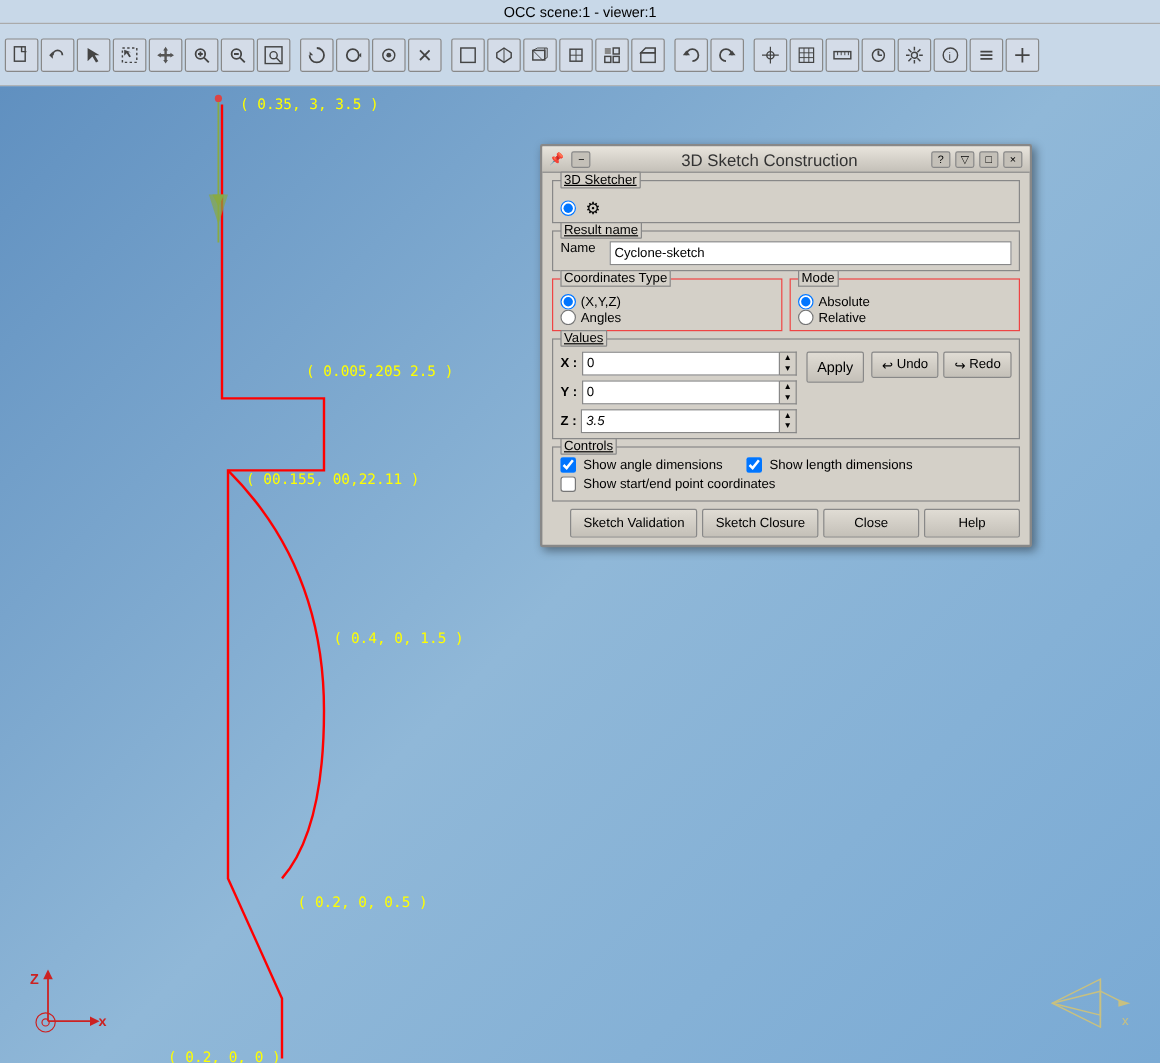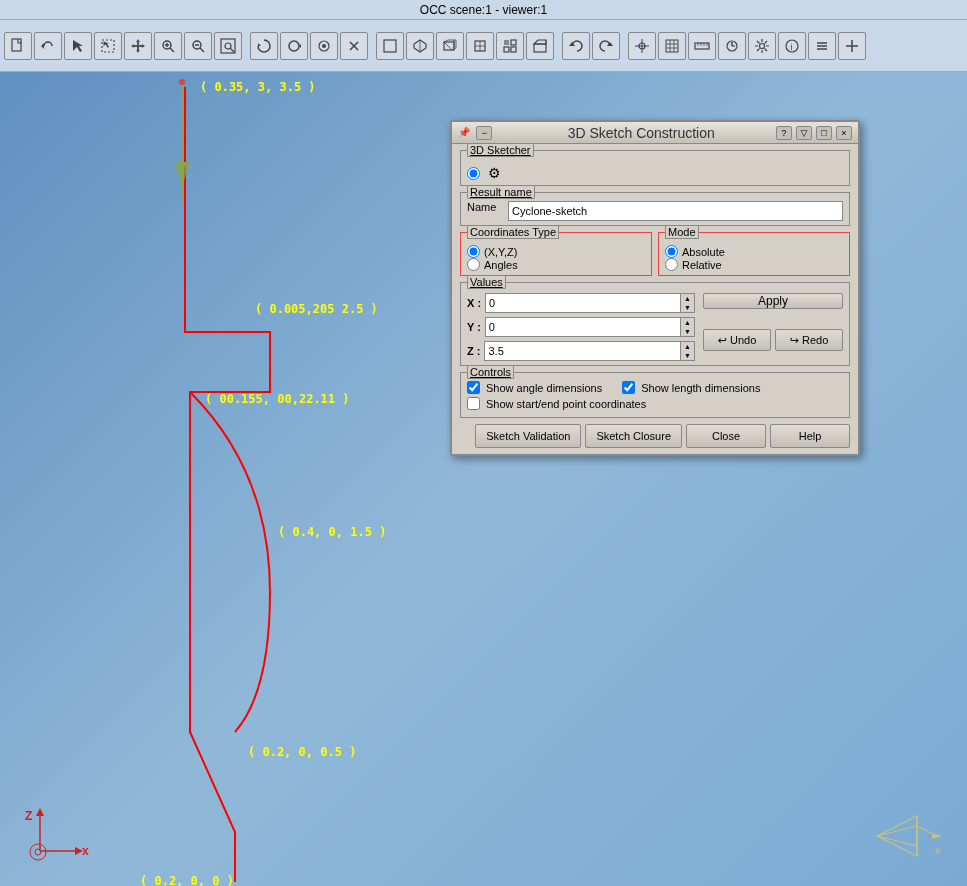--- a/index.html
+++ b/index.html
@@ -66,21 +66,20 @@
       background: linear-gradient(135deg, #6090c0 0%, #90b8d8 50%, #7aaad4 100%);
     }
 
     
     .coord-label {
       position: absolute;
       color: #ffff00;
       font-size: 12px;
       font-family: monospace;
       white-space: nowrap;
-      font-weight: bold;
     }
 
     
     #sketch-canvas {
       position: absolute;
       top: 0;
       left: 0;
       pointer-events: none;
     }
 
@@ -658,30 +657,30 @@
               <div class="spin-arrows">
                 <button class="spin-up">▲</button>
                 <button class="spin-down">▼</button>
               </div>
             </div>
           </div>
 
           <div style="display:flex; align-items:center; gap:4px;">
             <span class="values-label">Z :</span>
             <div class="spin-wrapper" style="flex:1;">
-              <input type="text" value="3.5" style="flex: 1 1 0%; height: 20px; border: 1px solid rgb(136, 136, 136); background: white; font-size: 11px; padding: 1px 3px;">
+              <input type="text" value="3.5" style="flex: 1 1 0%; height: 20px; border: 1px solid rgb(136, 136, 136); background: white; font-size: 11px; padding: 1px 3px; font-style: italic;">
               <div class="spin-arrows">
                 <button class="spin-up">▲</button>
                 <button class="spin-down">▼</button>
               </div>
             </div>
           </div>
         </div>
 
-        <div style="display:flex; flex-direction:column; gap:20px; min-width:140px;">
+        <div style="display:flex; flex-direction:row; gap:6px; min-width:140px;">
           <button class="btn btn-apply" style="height:26px; font-size:12px; justify-content:center;">Apply</button>
           <div style="display:flex; gap:4px;">
             <button class="btn" style="flex:1; justify-content:center;">
               <span>↩</span>
               <span>Undo</span>
             </button>
             <button class="btn" style="flex:1; justify-content:center;">
               <span>↪</span>
               <span>Redo</span>
             </button>

